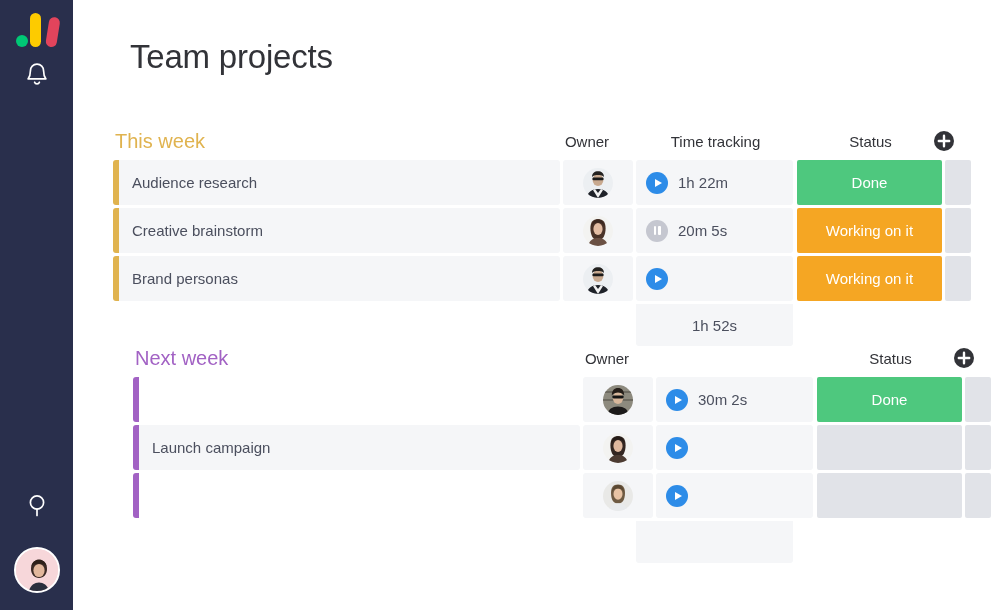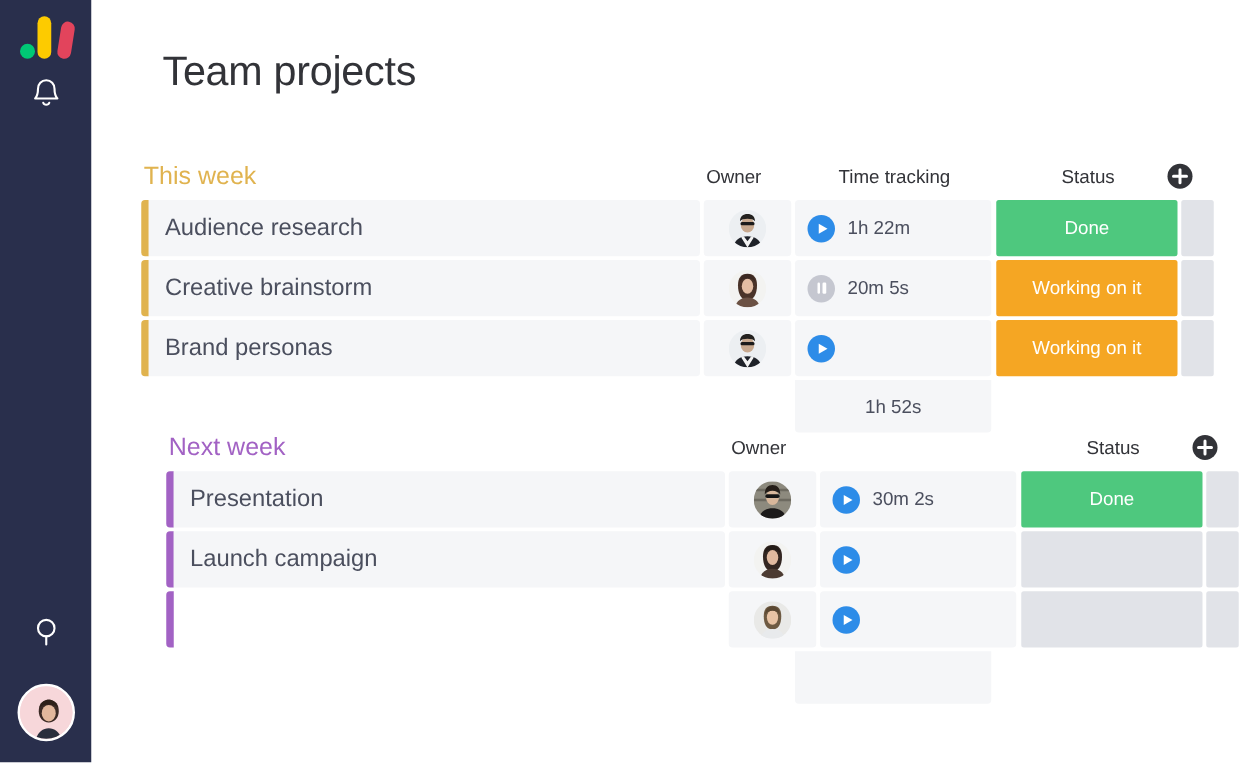--- a/index.html
+++ b/index.html
@@ -62,21 +62,21 @@
   
   .row { position:relative; height:45px; margin-bottom:3px; }
   .row .accent {
     position:absolute; left:0; top:0; width:6px; height:45px;
     border-radius:3px 0 0 3px;
   }
   .cell-name {
     position:absolute; left:6px; top:0; width:441px; height:45px;
     background:#f5f6f8; border-radius:0 3px 3px 0;
     display:flex; align-items:center; padding-left:13px;
-    font-size:19px; color:#4b4f5e;
+    font-size:15px; color:#4b4f5e;
   }
   .cell-owner {
     position:absolute; left:450px; top:0; width:70px; height:45px;
     background:#f5f6f8; border-radius:3px;
     display:flex; align-items:center; justify-content:center;
   }
   .cell-time {
     position:absolute; left:523px; top:0; width:157px; height:45px;
     background:#f5f6f8; border-radius:3px;
     display:flex; align-items:center; padding-left:10px;
@@ -257,21 +257,20 @@
         <div class="plus-ic">
           <svg width="22" height="22" viewBox="0 0 22 22">
             <circle cx="11" cy="11" r="10" fill="#323338"></circle>
             <path d="M11 5.8v10.4M5.8 11h10.4" stroke="#fff" stroke-width="2.4" stroke-linecap="round"></path>
           </svg>
         </div>
       </div>
 
       <div class="row" style="top:0;">
         <div class="accent" style="background:#a262c4;"></div>
-        <div class="cell-name">Presentation</div>
         <div class="cell-owner">
           <span class="av">
             <svg viewBox="0 0 30 30" width="30" height="30">
               <rect width="30" height="30" fill="#8d8a7e"></rect>
               <path d="M0 6h30v2H0zM0 14h30v2H0z" fill="#6d6a60"></path>
               <ellipse cx="15" cy="13" rx="5.2" ry="6" fill="#d8b79b"></ellipse>
               <path d="M8.8 10.5C8.8 5.4 11.4 3 15 3s6.2 2.4 6.2 7.5c-1.4-2-3.6-3-6.2-3s-4.8 1-6.2 3z" fill="#241d18"></path>
               <rect x="9.3" y="10.4" width="11.4" height="3" rx="1.4" fill="#141414"></rect>
               <path d="M4 30c1.2-5.6 5.2-8.4 11-8.4S25 24.4 26 30z" fill="#1c1a1a"></path>
             </svg>

